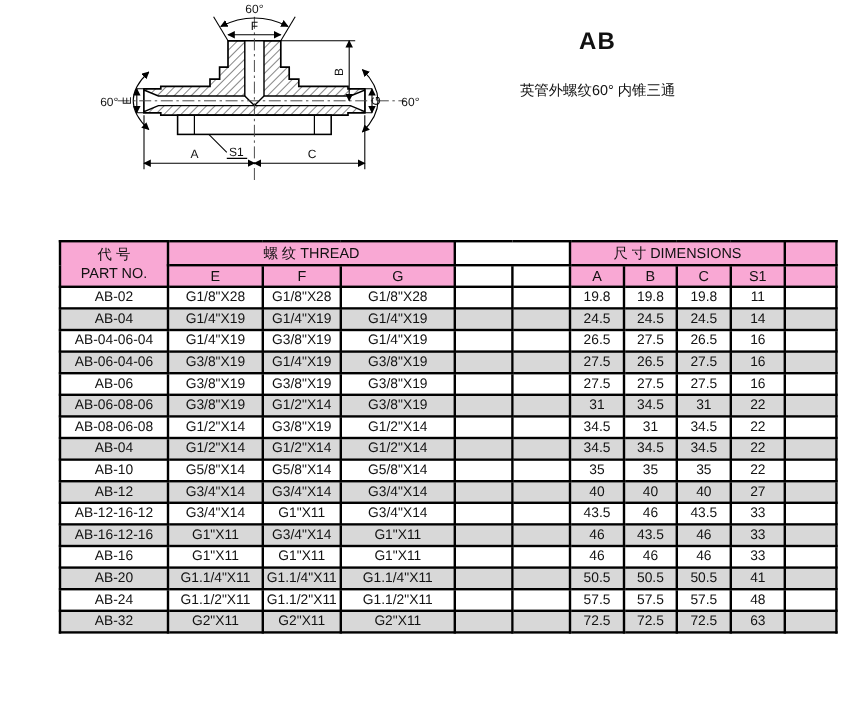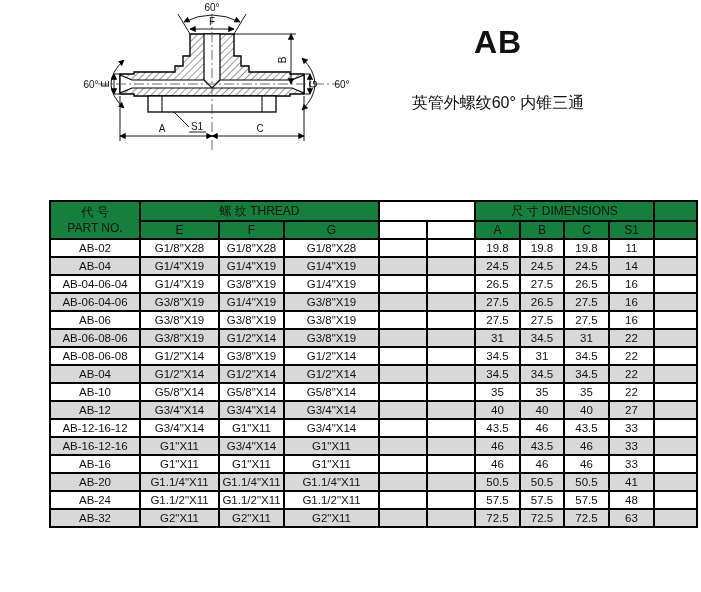--- a/index.html
+++ b/index.html
@@ -4,33 +4,33 @@
 <style>
   html,body { margin:0; padding:0; }
   body {
     width:701px; height:592px; position:relative; overflow:hidden;
     background:#ffffff; color:#111;
     font-family:"Liberation Sans", sans-serif;
   }
   .drawing { position:absolute; left:78px; top:0px; }
   .drawing text { font-family:"Liberation Sans", sans-serif; font-size:10px; fill:#111; }
   .title-block { position:absolute; left:378px; top:24px; width:240px; text-align:center; }
-  .title-code { font-size:32px; font-weight:bold; letter-spacing:1px; }
-  .title-cn { margin-top:32px; font-size:16px; }
+  .title-code { font-size:20px; font-weight:bold; letter-spacing:1px; }
+  .title-cn { margin-top:20px; font-size:12px; }
   .title-en { margin-top:3px; font-size:16.5px; white-space:pre; }
 
   table.spec {
     position:absolute; left:49px; top:200px;
     border-collapse:collapse; table-layout:fixed; width:647px;
   }
   .spec th, .spec td {
     border:2px solid #000; padding:0 1px; text-align:center; vertical-align:middle;
     font-weight:normal; overflow:hidden; white-space:nowrap;
   }
-  .spec thead th { background:#15803d; font-size:12px; }
+  .spec thead th { background:#f9a8d4; font-size:12px; }
   .spec thead th.blank-hdr { background:#ffffff; }
   .spec tr.hdr1 { height:20px; }
   .spec tr.hdr2 { height:18px; }
   .spec tbody tr { height:18px;margin-left:29px; }
   .spec tbody td { font-size:11.5px; background:#ffffff; }
   .spec tbody tr.alt td { background:#d8d8d8; }
   .partno-hdr div { line-height:1.35; font-size:12px; }
 </style>
 </head>
 <body>

